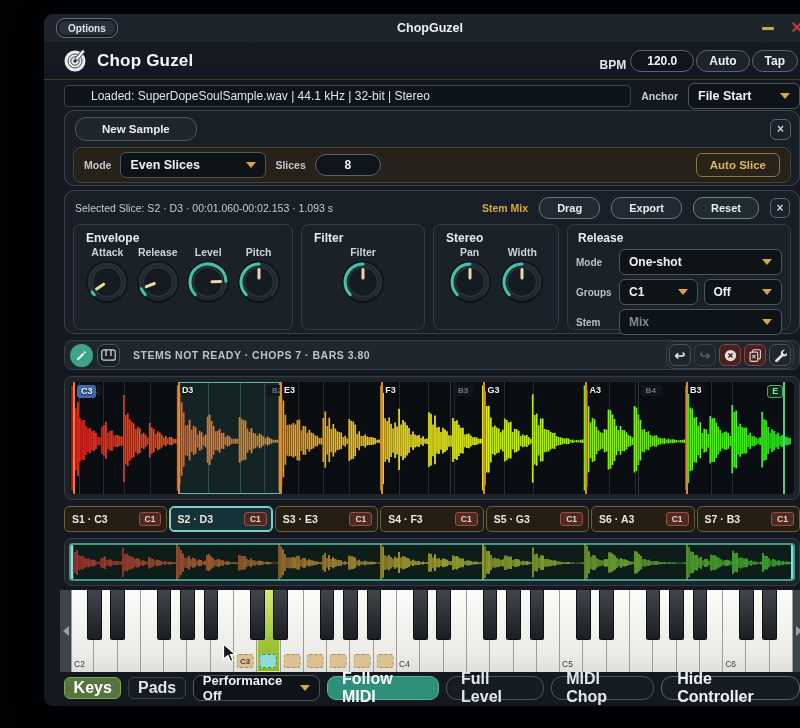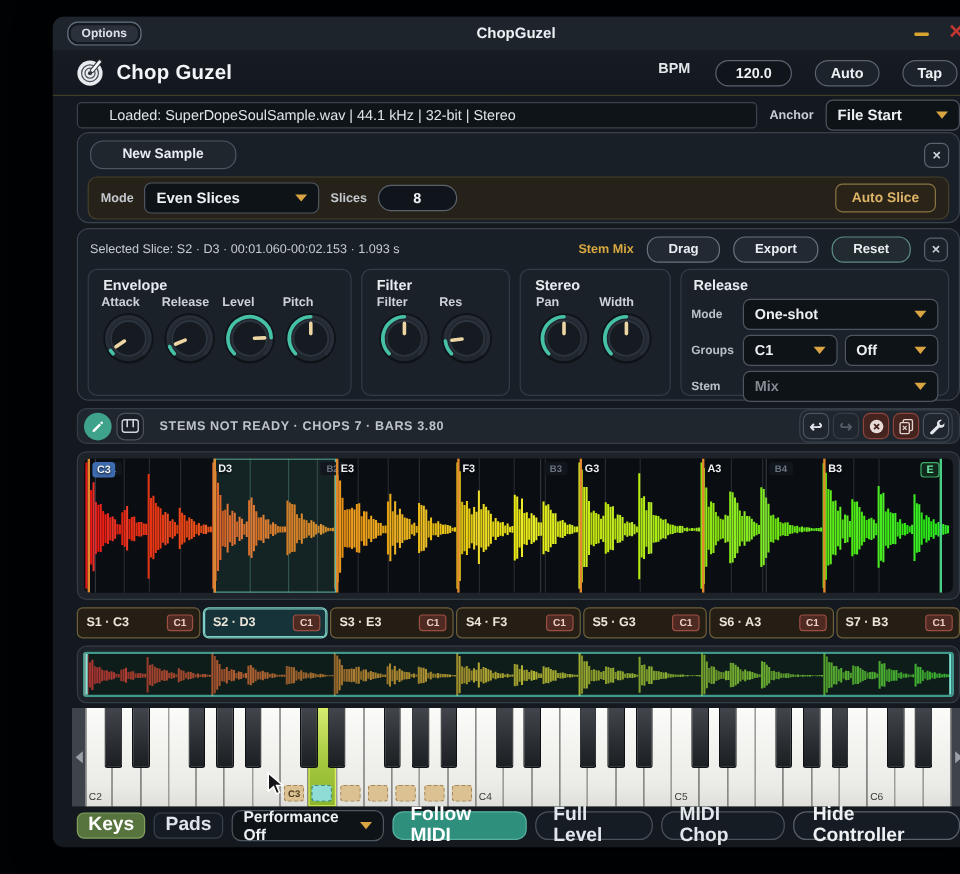--- a/index.html
+++ b/index.html
@@ -14,21 +14,21 @@
     box-shadow:0 0 0 2px #14191f inset;}
   .tb-title{position:absolute;left:0;right:0;top:0;height:28px;display:flex;align-items:center;justify-content:center;
     color:#edf1f4;font-size:12.5px;font-weight:700;}
   .tb-min{position:absolute;right:42px;top:13px;width:12px;height:3px;background:#d9a430;border-radius:1px;}
   .tb-close{position:absolute;right:10px;top:3px;width:18px;height:20px;display:flex;align-items:center;justify-content:center;
     color:#c0382f;font-size:16px;font-weight:700;}
   
   .header{position:absolute;left:0;top:28px;right:0;height:38px;display:flex;align-items:center;
     padding:0 18px;background:linear-gradient(#171c23,#131820);border-bottom:1px solid #413d22;box-sizing:border-box;}
   .app-title{color:#f3f6f8;font-size:17px;font-weight:700;margin-left:9px;letter-spacing:.2px;}
-  .hdr-right{margin-left:auto;display:flex;align-items:flex-start;gap:19px;}
+  .hdr-right{margin-left:auto;display:flex;align-items:flex-end;gap:2px;}
   .bpm-label{color:#e2e7ec;font-size:12px;font-weight:700;margin-right:2px;}
   .pill{height:22px;border:1px solid #59626d;border-radius:11px;background:#10151b;color:#eef1f4;
     font-size:12px;font-weight:700;display:flex;align-items:center;justify-content:center;box-sizing:border-box;}
   .bpm-box{width:64px;}
   .hdr-btn{background:#1c232b;padding:0 12px;}
   
   .filebar{position:absolute;left:20px;top:70px;width:736px;height:24px;display:flex;align-items:center;gap:10px;}
   .file-info{flex:1;max-width:574px;height:22px;background:#0f1419;border:1px solid #3a434d;border-radius:4px;
     display:flex;align-items:center;padding:0 26px;color:#dfe4e9;font-size:12px;box-sizing:border-box;}
   .anchor-label{color:#c6ccd3;font-size:10.5px;font-weight:700;margin-left:auto;}
@@ -59,21 +59,21 @@
   .ed-info{font-size:10.5px;color:#c5cbd2;flex:1;}
   .stem-mix{color:#d9a93f;font-weight:700;font-size:10.5px;}
   .ed-btn{height:20px;padding:0 17px;border:1px solid #6a737c;border-radius:10px;background:#232932;
     color:#e9edf2;font-weight:700;font-size:11px;display:flex;align-items:center;}
   .ed-btn.reset{border-color:#5d8d86;background:#222b30;}
   .krow{display:flex;gap:8px;padding:3px 8px 0;}
   .kpanel{border:1px solid #333b45;border-radius:8px;background:#1b2129;height:106px;box-sizing:border-box;padding:5px 6px 0;}
   .kp-env{width:220px;} .kp-filt{width:124px;} .kp-ster{width:126px;}
   .kp-title{color:#e8ecf0;font-size:12px;font-weight:700;padding:1px 0 0 6px;}
   .knob-row{display:flex;justify-content:space-evenly;margin-top:1px;}
-  .knob-block{display:flex;flex-direction:column;align-items:flex-start;}
+  .knob-block{display:flex;flex-direction:column;align-items:center;}
   .knob-label{color:#ccd2d8;font-size:10.5px;font-weight:700;margin-bottom:1px;}
   
   .kp-play{flex:1;padding:5px 8px 0;}
   .pb-row{display:flex;align-items:center;margin-top:4px;gap:6px;}
   .pb-label{width:37px;color:#b9c0c7;font-size:10px;font-weight:700;flex:none;}
   .pb-dd{flex:1;height:20px;font-size:12px;}
   .pb-dd .dim{color:#828a92;}
   .reverse-btn{margin-top:5px;height:19px;border:1px solid #4d565f;border-radius:10px;background:#b91c1c;
     color:#e8edf2;font-size:11.5px;font-weight:700;display:flex;align-items:center;justify-content:center;}
   
@@ -270,31 +270,20 @@
         <div class="knob-row">
             <div class="knob-block">
               <div class="knob-label">Filter</div>
               <svg width="46" height="46" viewBox="0 0 46 46">
     <circle cx="23" cy="23" r="21" fill="#0e1318"></circle>
                 <circle cx="23" cy="23" r="19" fill="#20262e"></circle>
     <circle cx="23" cy="23" r="14.5" fill="#161b22" stroke="#2c343d" stroke-width="1.5"></circle>
     <path d="M10.27 35.73 A18 18 0 1 1 35.73 35.73" stroke="#272e37" stroke-width="3" fill="none" stroke-linecap="round"></path>
     <path d="M10.27 35.73 A18 18 0 0 1 23.00 5.00" stroke="#45c2a5" stroke-width="3" fill="none" stroke-linecap="round"></path>
     <line x1="23.00" y1="19.00" x2="23.00" y2="10.50" stroke="#eed6a4" stroke-width="3" stroke-linecap="round"></line>
-              </svg>
-            </div>
-            <div class="knob-block">
-              <div class="knob-label">Res</div>
-              <svg width="46" height="46" viewBox="0 0 46 46">
-    <circle cx="23" cy="23" r="21" fill="#0e1318"></circle>
-                <circle cx="23" cy="23" r="19" fill="#20262e"></circle>
-    <circle cx="23" cy="23" r="14.5" fill="#161b22" stroke="#2c343d" stroke-width="1.5"></circle>
-    <path d="M10.27 35.73 A18 18 0 1 1 35.73 35.73" stroke="#272e37" stroke-width="3" fill="none" stroke-linecap="round"></path>
-    <path d="M10.27 35.73 A18 18 0 0 1 5.13 25.19" stroke="#45c2a5" stroke-width="3" fill="none" stroke-linecap="round"></path>
-    <line x1="19.03" y1="23.49" x2="10.59" y2="24.52" stroke="#eed6a4" stroke-width="3" stroke-linecap="round"></line>
               </svg>
             </div>
           </div>
       </div>
       <div class="kpanel kp-ster">
         <div class="kp-title">Stereo</div>
         <div class="knob-row">
             <div class="knob-block">
               <div class="knob-label">Pan</div>
               <svg width="46" height="46" viewBox="0 0 46 46">

